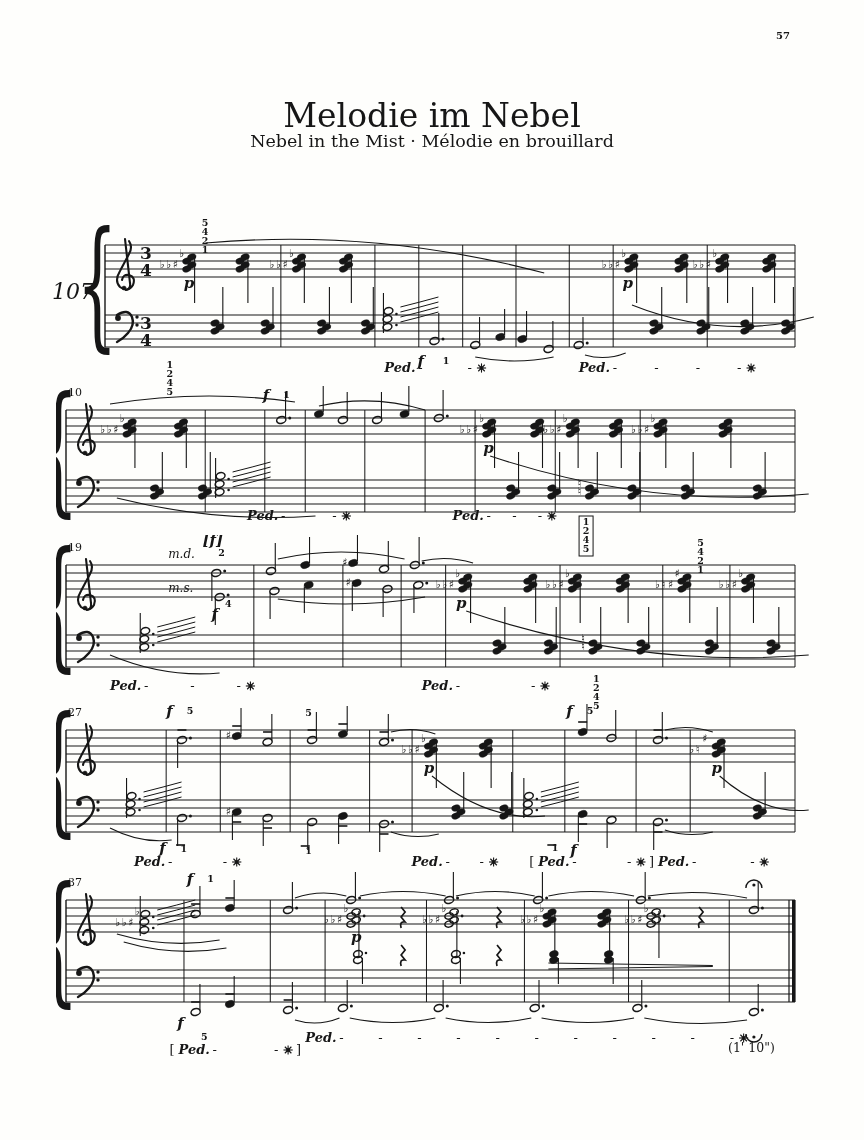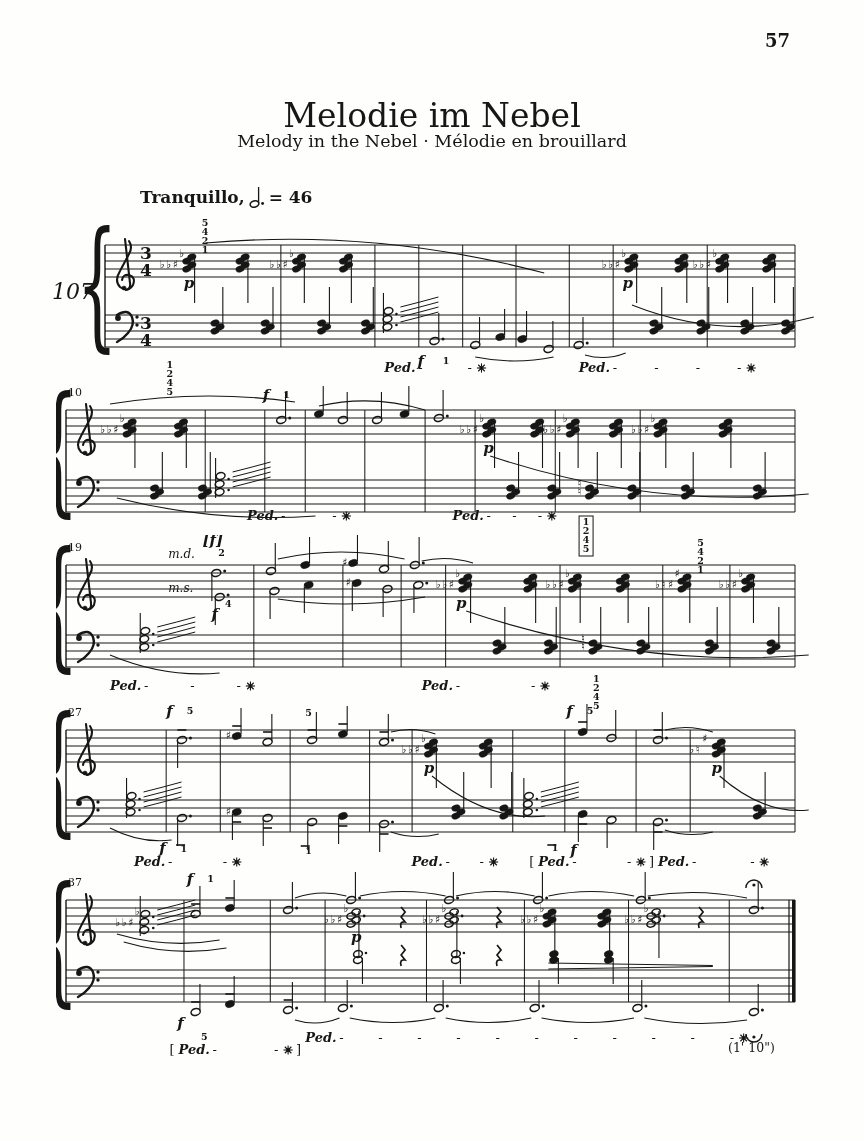--- a/index.html
+++ b/index.html
@@ -1,18 +1,18 @@
 <!DOCTYPE html>
 <html><head>
 <meta charset="utf-8">
 <style>
   html,body{margin:0;padding:0;background:#e8e8e8;}
   .page{position:relative;width:864px;height:1140px;background:#fefefc;color:#161616;
         font-family:"DejaVu Serif",serif;overflow:hidden;}
-  .pageno{position:absolute;top:30px;right:74px;font-size:18px;font-weight:bold;}
+  .pageno{position:absolute;top:30px;right:74px;font-size:10px;font-weight:bold;}
   .title{position:absolute;top:96px;left:0;width:100%;text-align:center;font-size:33px;}
   .subtitle{position:absolute;top:131px;left:0;width:100%;text-align:center;font-size:17.5px;}
   .tempo{position:absolute;top:184px;left:140px;font-size:17px;font-weight:bold;display:flex;align-items:center;gap:4px;}
   .pieceno{position:absolute;top:279px;left:52px;font-size:22px;font-style:italic;}
   .duration{position:absolute;top:1040px;left:728px;font-size:12.5px;}
   .system{position:absolute;left:56px;width:760px;}
   svg{display:block;}
   svg text{fill:#161616;}
   .dyn{font:italic bold 15px "DejaVu Serif",serif;}
   .fing{font:bold 9.5px "DejaVu Serif",serif;}
@@ -23,32 +23,21 @@
   .pedb{font:13px "DejaVu Serif",serif;}
   .ts{font:bold 17px "DejaVu Serif",serif;}
   .brace{font-family:"DejaVu Serif",serif;}
 </style>
 </head>
 <body>
 
 <div class="page">
   <div class="pageno">57</div>
   <div class="title">Melodie im Nebel</div>
-  <div class="subtitle">Melody in the Nebel · Mélodie en brouillard</div>
-  <div class="tempo">
-    <span>Tranquillo,</span>
-    <span>
-      <svg width="16" height="26" viewBox="0 0 16 26">
-        <ellipse cx="5.5" cy="20" rx="4.4" ry="3.1" transform="rotate(-16 5.5 20)" fill="none" stroke="#161616" stroke-width="1.5"></ellipse>
-        <line x1="9.6" y1="19" x2="9.6" y2="3" stroke="#161616" stroke-width="1.3"></line>
-        <circle cx="13.6" cy="19.5" r="1.4" fill="#161616"></circle>
-      </svg>
-    </span>
-    <span>= 46</span>
-  </div>
+  <div class="subtitle">Nebel in the Mist · Mélodie en brouillard</div>
   <div class="pieceno">107</div>
   <div id="systems">
       <div class="system" style="top: 215px;">
         <svg viewBox="0 0 760 180" width="760" height="180">
           <line x1="49" y1="30" x2="739" y2="30" stroke="#161616" stroke-width="1"></line>
           <line x1="49" y1="38" x2="739" y2="38" stroke="#161616" stroke-width="1"></line>
           <line x1="49" y1="46" x2="739" y2="46" stroke="#161616" stroke-width="1"></line>
           <line x1="49" y1="54" x2="739" y2="54" stroke="#161616" stroke-width="1"></line>
           <line x1="49" y1="62" x2="739" y2="62" stroke="#161616" stroke-width="1"></line>
           <line x1="49" y1="100" x2="739" y2="100" stroke="#161616" stroke-width="1"></line>

